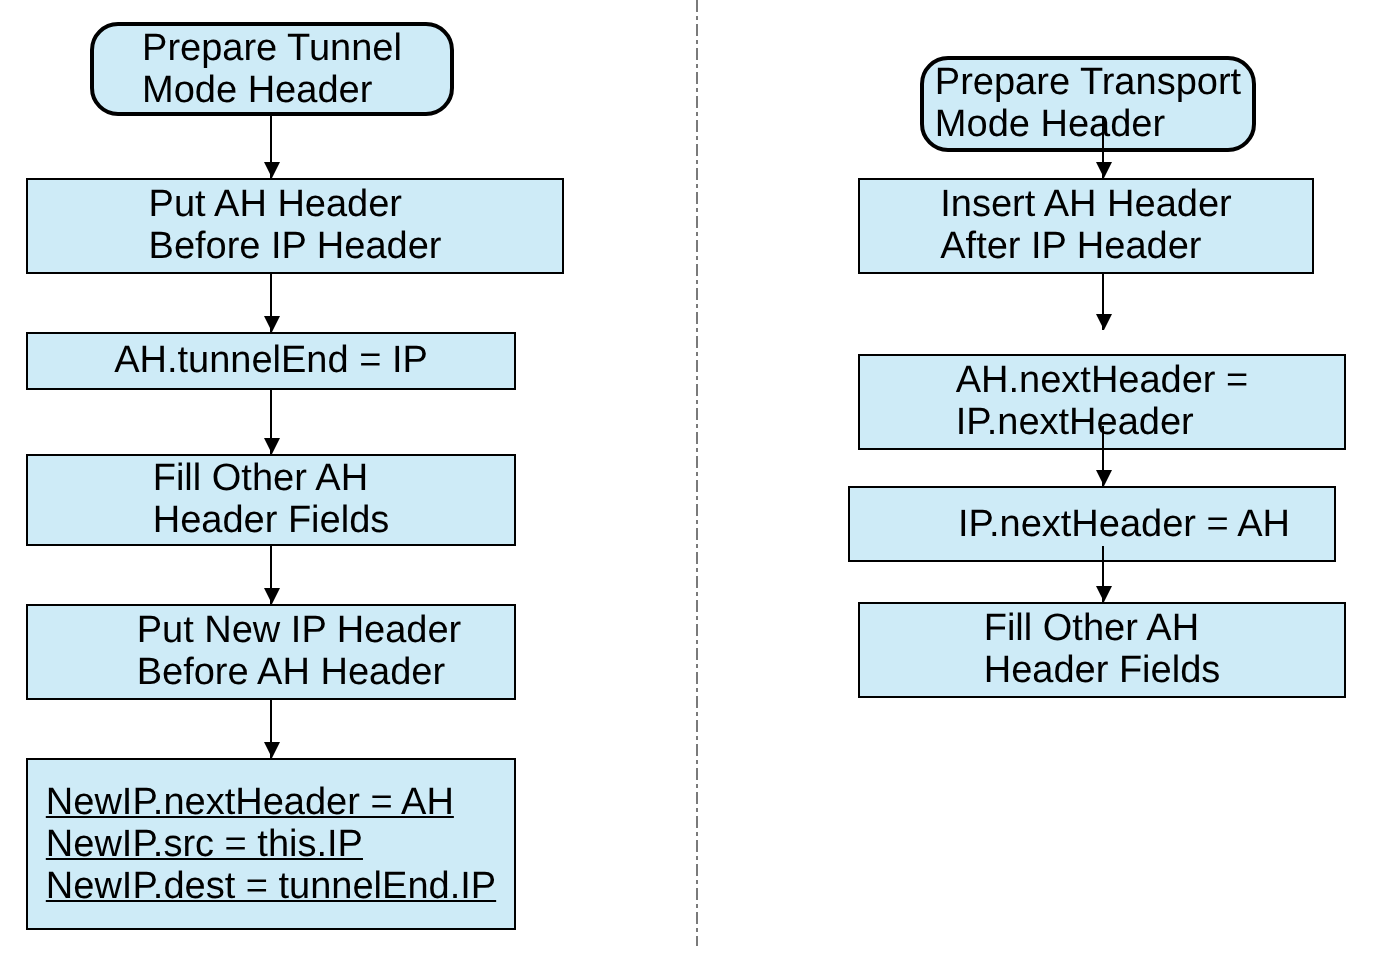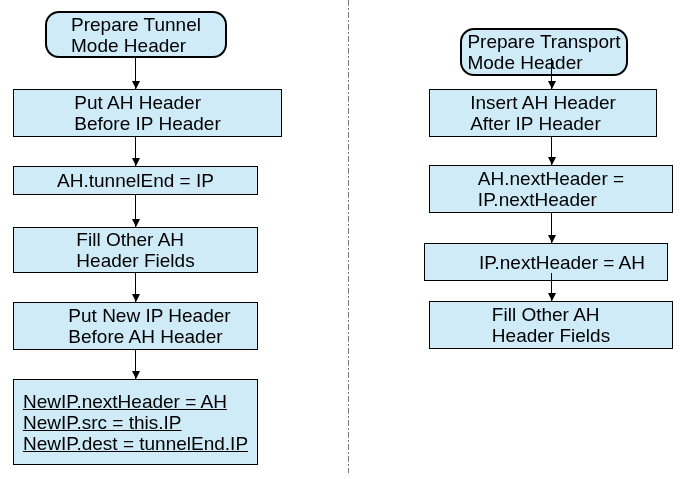--- a/index.html
+++ b/index.html
@@ -110,21 +110,21 @@
     <div class="node terminator" style="left:460px; top:28px; width:168px; height:48px;">Prepare Transport
 Mode Header</div>
 
     <div class="arrow" style="left:551px; top:58px; height:31px;"></div>
 
     <div class="node" style="left:429px; top:89px; width:228px; height:48px;">Insert AH Header
 After IP Header</div>
 
     <div class="arrow" style="left:551px; top:137px; height:28px;"></div>
 
-    <div class="node" style="left:429px; top:165px; width:244px; height:48px;">AH.nextHeader =
+    <div class="node" style="left:429px; top:177px; width:244px; height:48px;">AH.nextHeader =
 IP.nextHeader</div>
 
     <div class="arrow" style="left:551px; top:213px; height:30px;"></div>
 
     <div class="node" style="left:424px; top:243px; width:244px; height:38px;padding-left:32px;">IP.nextHeader = AH</div>
 
     <div class="arrow" style="left:551px; top:273px; height:28px;"></div>
 
     <div class="node" style="left:429px; top:301px; width:244px; height:48px;">Fill Other AH
 Header Fields</div>

